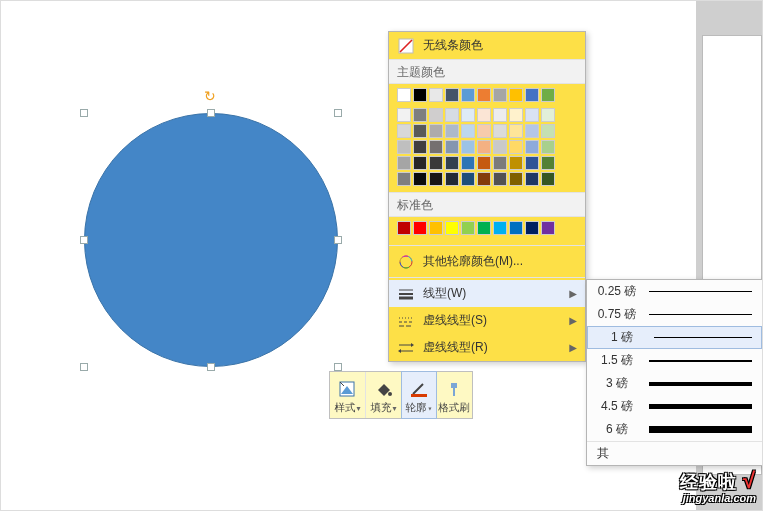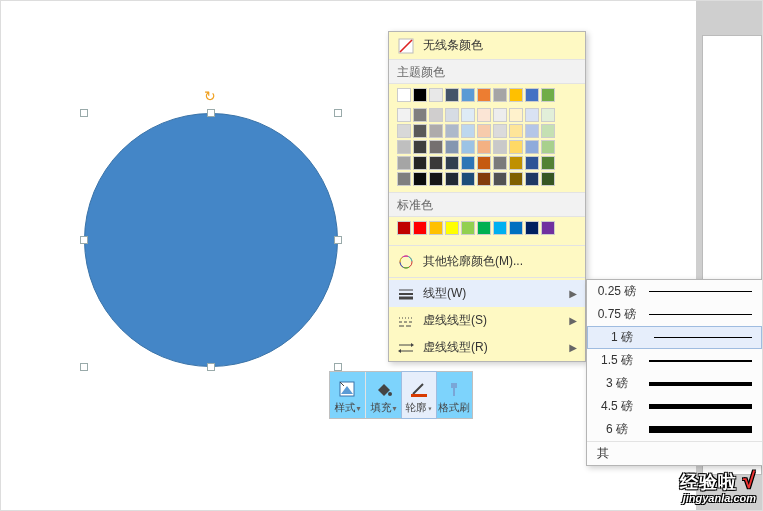--- a/index.html
+++ b/index.html
@@ -27,21 +27,21 @@
     left: 6px; top: 34px;
     width: 60px; height: 440px;
     background: #fff;
     border: 1px solid #bbb;
   }
   
   .toolbar {
     position: absolute;
     left: 328px; top: 370px;
     display: flex;
-    background: #7dd3fc;
+    background: #fef9c3;
     border: 1px solid #bfbfbf;
   }
   .toolbar .tbtn {
     width: 36px;
     padding: 4px 2px 3px 2px;
     text-align: center;
     border-right: 1px solid #e3e3e3;
     font-size: 10.5px;
     color: #444;
   }
@@ -76,21 +76,21 @@
     position:absolute; left:0; top:0; width:254px; height:254px;
     border-radius:50%;
     background:#4486c7;
     border:1px solid #3a73a8;
   }
   
   .menu {
     position:absolute;
     left:387px; top:30px;
     width:198px;
-    background:#fef9c3;
+    background:#fde047;
     border:1px solid #b5b5b5;
     box-shadow:2px 2px 6px rgba(0,0,0,0.2);
     z-index:10;
   }
   .menu-item {
     display:flex; align-items:center;
     padding:5px 8px;
     font-size:12px;
     color:#333;
   }

